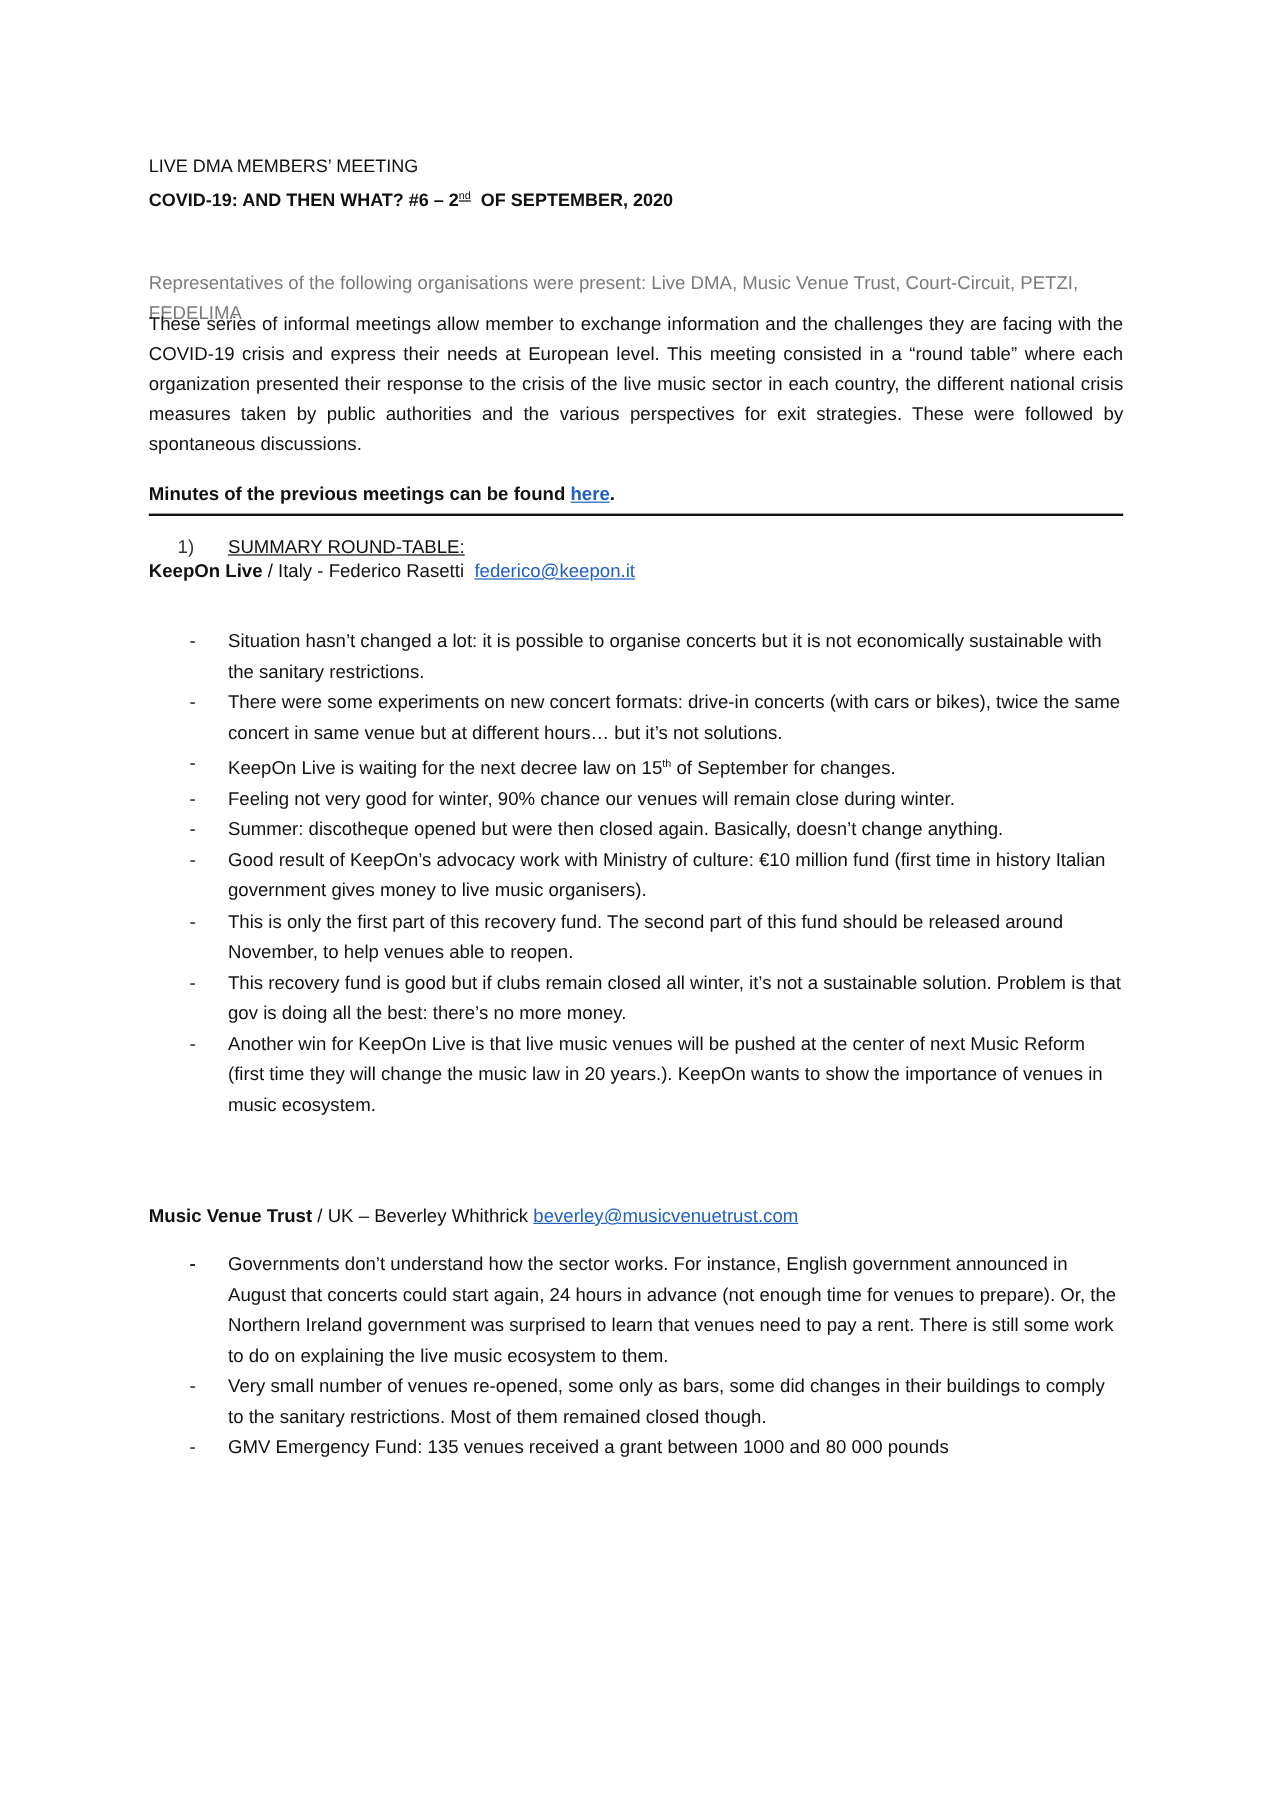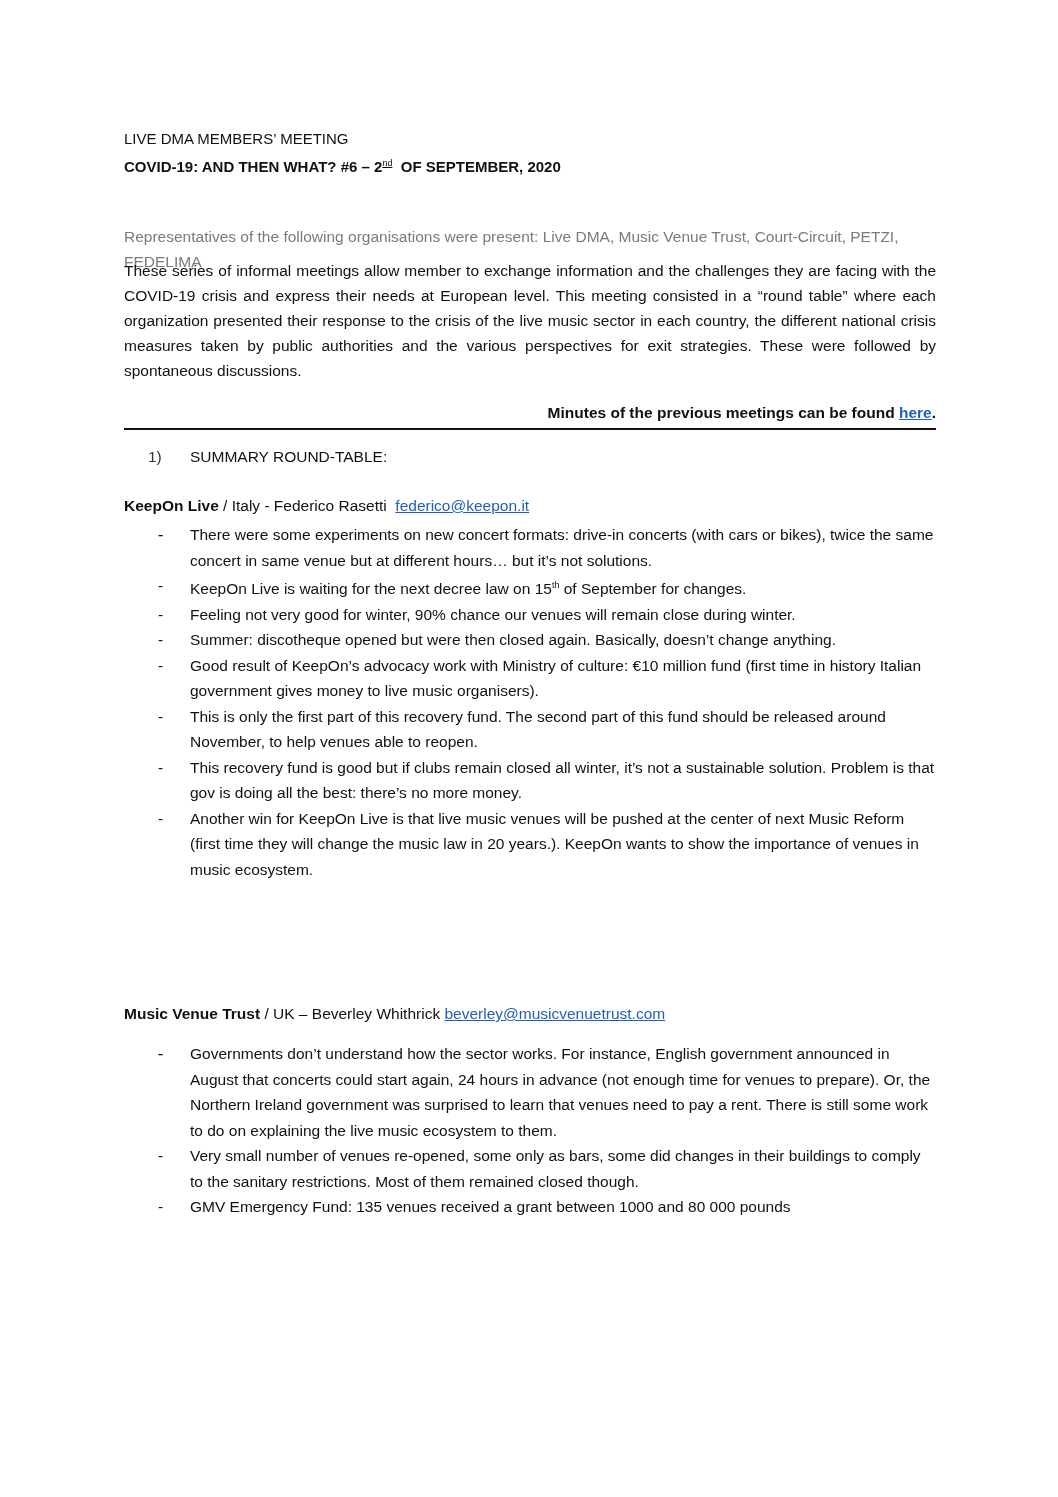--- a/index.html
+++ b/index.html
@@ -5,26 +5,26 @@
   html, body { margin: 0; padding: 0; background: #ffffff; }
   body { width: 1058px; height: 1497px; position: relative; overflow: hidden;
          font-family: "Liberation Sans", sans-serif; color: #111; }
   .page { position: absolute; left: 124px; top: 0; width: 812px; }
   .center { text-align: left; }
   .title1 { position: absolute; top: 128px; left: 0; width: 812px; font-size: 15px; line-height: 22px; }
   .title2 { position: absolute; top: 152px; left: 0; width: 812px; font-size: 15px; line-height: 22px; font-weight: bold; }
   .title2 sup { font-size: 9px; font-weight: normal; text-decoration: underline; }
   .reps { position: absolute; top: 196px; left: 0; width: 812px; font-size: 15.5px; line-height: 25px; color: #7a7a7a; margin-top: 28px; }
   .intro { position: absolute; top: 258px; left: 0; width: 812px; font-size: 15.5px; line-height: 25px; text-align: justify; }
-  .minutes { position: absolute; top: 400px; left: 0; width: 812px; font-size: 15.5px; line-height: 25px; font-weight: bold; text-align: right; }
+  .minutes { position: absolute; top: 400px; left: 0; width: 812px; font-size: 15.5px; line-height: 25px; font-weight: bold; }
   a, .link { color: #1f5fbf; text-decoration: underline; }
   .rule { position: absolute; top: 428px; left: 0; width: 812px; height: 0; border-top: 2px solid #111; }
   .section { position: absolute; top: 444px; left: 24px; font-size: 15.5px; line-height: 25px; }
   .section .num { display: inline-block; width: 42px; color: #333; }
-  .section .lbl { }
+  .section .lbl { text-decoration: underline; }
   .org { position: absolute; left: 0; font-size: 15.5px; line-height: 25px; }
   .org b { font-weight: bold; }
   .list { position: absolute; left: 0; width: 812px; margin: 0; padding: 0; list-style: none;
           font-size: 15.5px; line-height: 25.5px; }
   .list li { position: relative; padding-left: 66px; }
   .list li .dash { position: absolute; left: 34px; top: 0; }
   .list li sup { font-size: 9px; }
 </style>
 </head>
 <body>
@@ -44,26 +44,26 @@
   <div class="minutes">
     <span>Minutes of the previous meetings can be found </span><a>here</a><span>.</span>
   </div>
 
   <div class="rule"></div>
 
   <div class="section">
     <span class="num">1)</span><span class="lbl">SUMMARY ROUND-TABLE:</span>
   </div>
 
-  <div class="org" style="top:493px;text-align:right;">
+  <div class="org" style="top:464px;text-align:right;">
     <b>KeepOn Live</b><span style="white-space:pre"> / Italy - Federico Rasetti  </span><a>federico@keepon.it</a>
   </div>
 
   <ul class="list" style="top:522px;">
-    <li><span class="dash">-</span></li>
+    <li><span class="dash">-</span><span>Situation hasn’t changed a lot: it is possible to organise concerts but it is not economically sustainable with the sanitary restrictions.</span></li>
     <li><span class="dash">-</span><span>There were some experiments on new concert formats: drive-in concerts (with cars or bikes), twice the same concert in same venue but at different hours… but it’s not solutions.</span></li>
     <li><span class="dash">-</span><span>KeepOn Live is waiting for the next decree law on 15</span><sup>th</sup><span> of September for changes.</span></li>
     <li><span class="dash">-</span><span>Feeling not very good for winter, 90% chance our venues will remain close during winter.</span></li>
     <li><span class="dash">-</span><span>Summer: discotheque opened but were then closed again. Basically, doesn’t change anything.</span></li>
     <li><span class="dash">-</span><span>Good result of KeepOn’s advocacy work with Ministry of culture: €10 million fund (first time in history Italian government gives money to live music organisers).</span></li>
     <li><span class="dash">-</span><span>This is only the first part of this recovery fund. The second part of this fund should be released around November, to help venues able to reopen.</span></li>
     <li><span class="dash">-</span><span>This recovery fund is good but if clubs remain closed all winter, it’s not a sustainable solution. Problem is that gov is doing all the best: there’s no more money.</span></li>
     <li><span class="dash">-</span><span>Another win for KeepOn Live is that live music venues will be pushed at the center of next Music Reform (first time they will change the music law in 20 years.). KeepOn wants to show the importance of venues in music ecosystem.</span></li>
   </ul>
 

